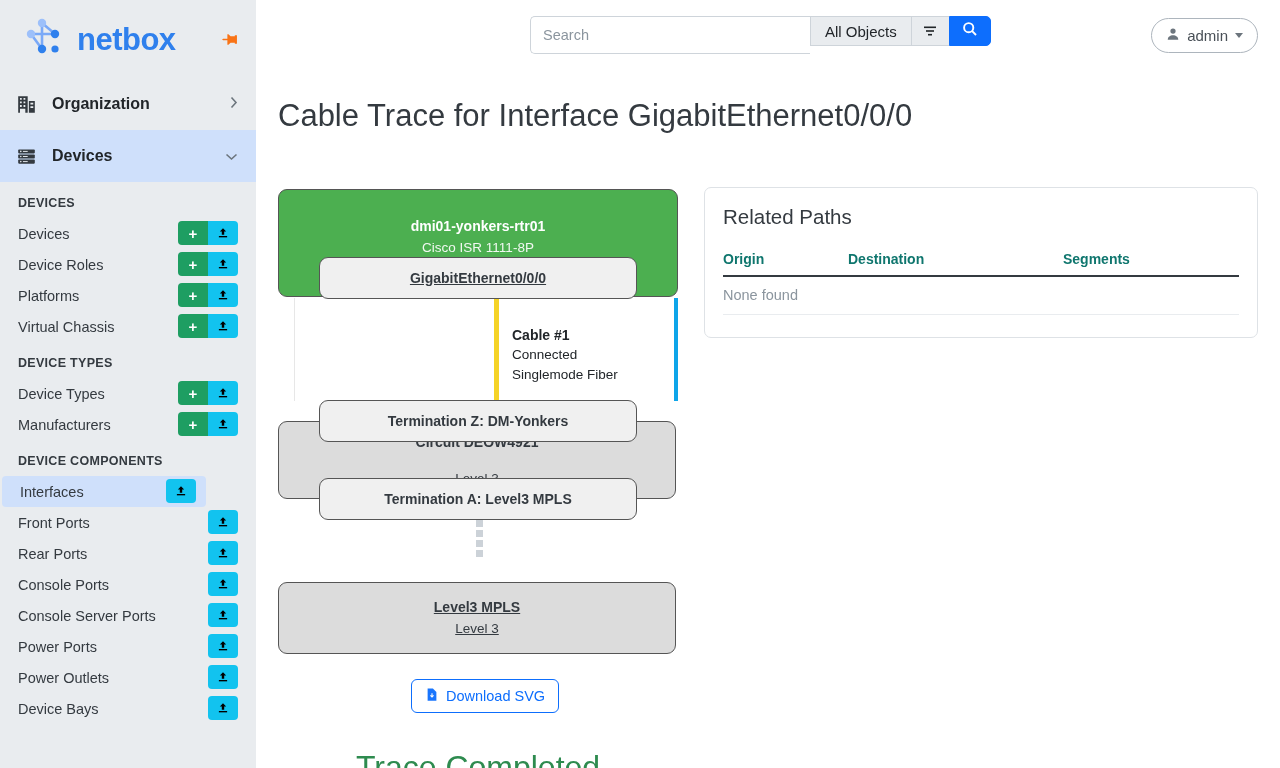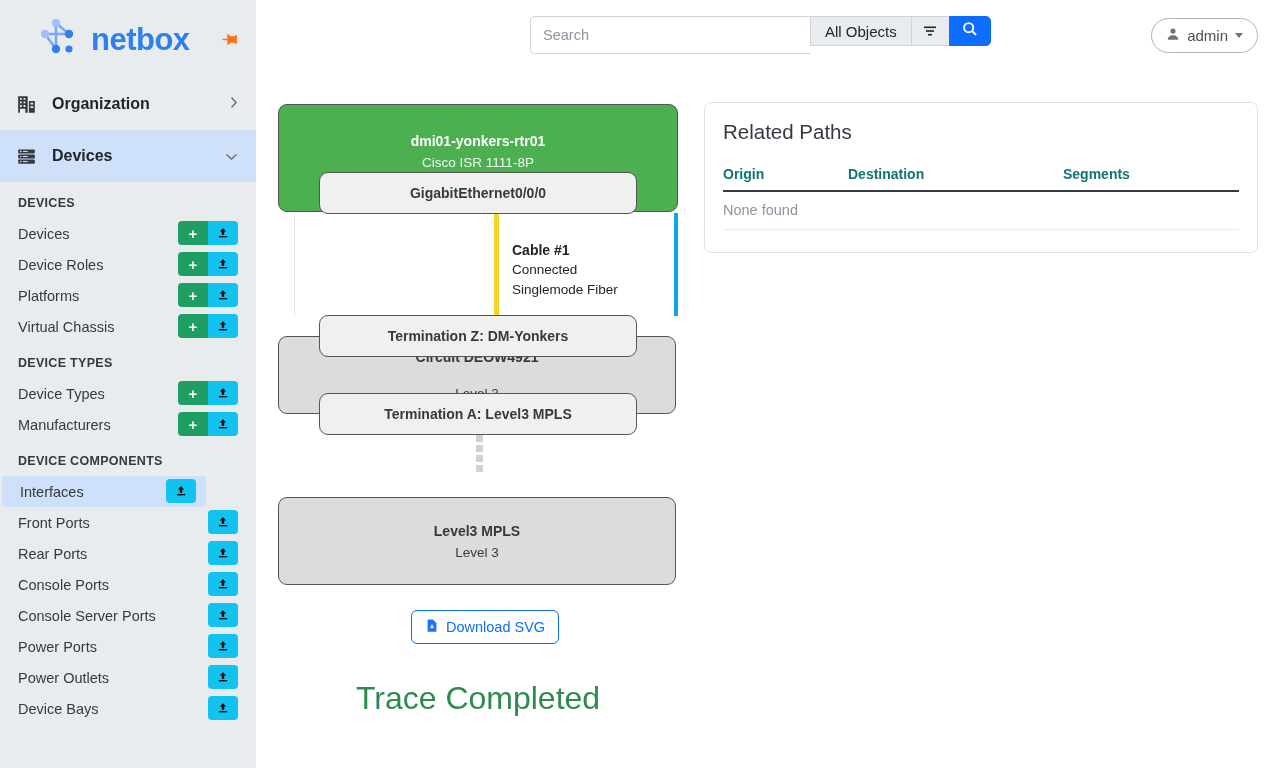--- a/index.html
+++ b/index.html
@@ -19,21 +19,21 @@
   .sidebar {
     width: 256px; height: 768px;
     background: #e9ecef;
     flex: 0 0 256px;
     overflow: hidden;
     position: relative;
   }
   .brand {
     height: 78px;
     display: flex; align-items: center;
-    padding: 0 18px 0 36px;
+    padding: 0 18px 0 22px;
     gap: 8px;
   }
   .brand-logo { display: flex; align-items: center; gap: 9px; }
   .brand-word {
     font-size: 31px; font-weight: 700; color: #2f80ed;
     letter-spacing: -0.5px; line-height: 1;
   }
   .pin-icon { margin-left: auto; color: #f97316; display:flex; align-items:center; }
 
   .nav-top {
@@ -150,41 +150,42 @@
   .device-node .n3 { color: #f1f8f1; }
 
   .term-node {
     background: #f0f0f0; color: #343a40;
     width: 318px; height: 42px; margin: 0 auto;
     display: flex; align-items: center; justify-content: center;
     font-weight: 700; font-size: 14px;
     border: 1px solid #555; border-radius: 9px;
     position: relative; z-index: 3;
   }
-  .overlap-up { margin-top: -40px; }
+  .overlap-up { margin-top: -40px; text-decoration: underline; }
 
   .circuit-node {
     background: #dcdcdc; color: #343a40;
     width: 398px; height: 78px;
     border: 1px solid #555; border-radius: 9px;
     display: flex; flex-direction: column;
     align-items: center; justify-content: center;
     position: relative; z-index: 1;
     margin-top: -21px;
   }
   .circuit-node .n1 { font-weight: 700; font-size: 14px; margin-bottom: 21px; }
   .circuit-node .n2 { font-size: 13.5px; color: #343a40; }
 
   .provider-node {
     background: #dcdcdc; color: #343a40;
-    width: 398px; height: 88px;
+    width: 398px; height: 72px;
     border: 1px solid #555; border-radius: 9px;
     display: flex; flex-direction: column;
     align-items: center; justify-content: center;
     margin-top: 31px;
+    text-decoration: underline;
   }
   .provider-node .n1 { font-weight: 700; font-size: 14px; margin-bottom: 6px; }
   .provider-node .n2 { font-size: 13.5px; }
 
   
   .cable-seg {
     position: relative; height: 103px;
     border-left: 1px solid #e7e7e7; border-right: 4px solid #0ea5e9;
     margin: -1px 0 -1px 16px;
   }
@@ -504,20 +505,21 @@
           <svg width="14" height="14" viewBox="0 0 16 16" fill="#6c757d">
             <circle cx="8" cy="4.6" r="3"></circle>
             <path d="M2 14.5c0-3.3 2.7-5.2 6-5.2s6 1.9 6 5.2z"></path>
           </svg>
         </span>
         <span>admin</span>
         <span class="caret"></span>
       </div>
     </div>
 
+    <h1 class="page-title">Cable Trace for Interface GigabitEthernet0/0/0</h1>
 
     <div class="content">
 
       <div class="trace">
 
         <div class="node device-node">
           <div class="n1">dmi01-yonkers-rtr01</div>
           <div class="n2">Cisco ISR 1111-8P</div>
           <div class="n3">DM-Yonkers / Comms closet</div>
         </div>

